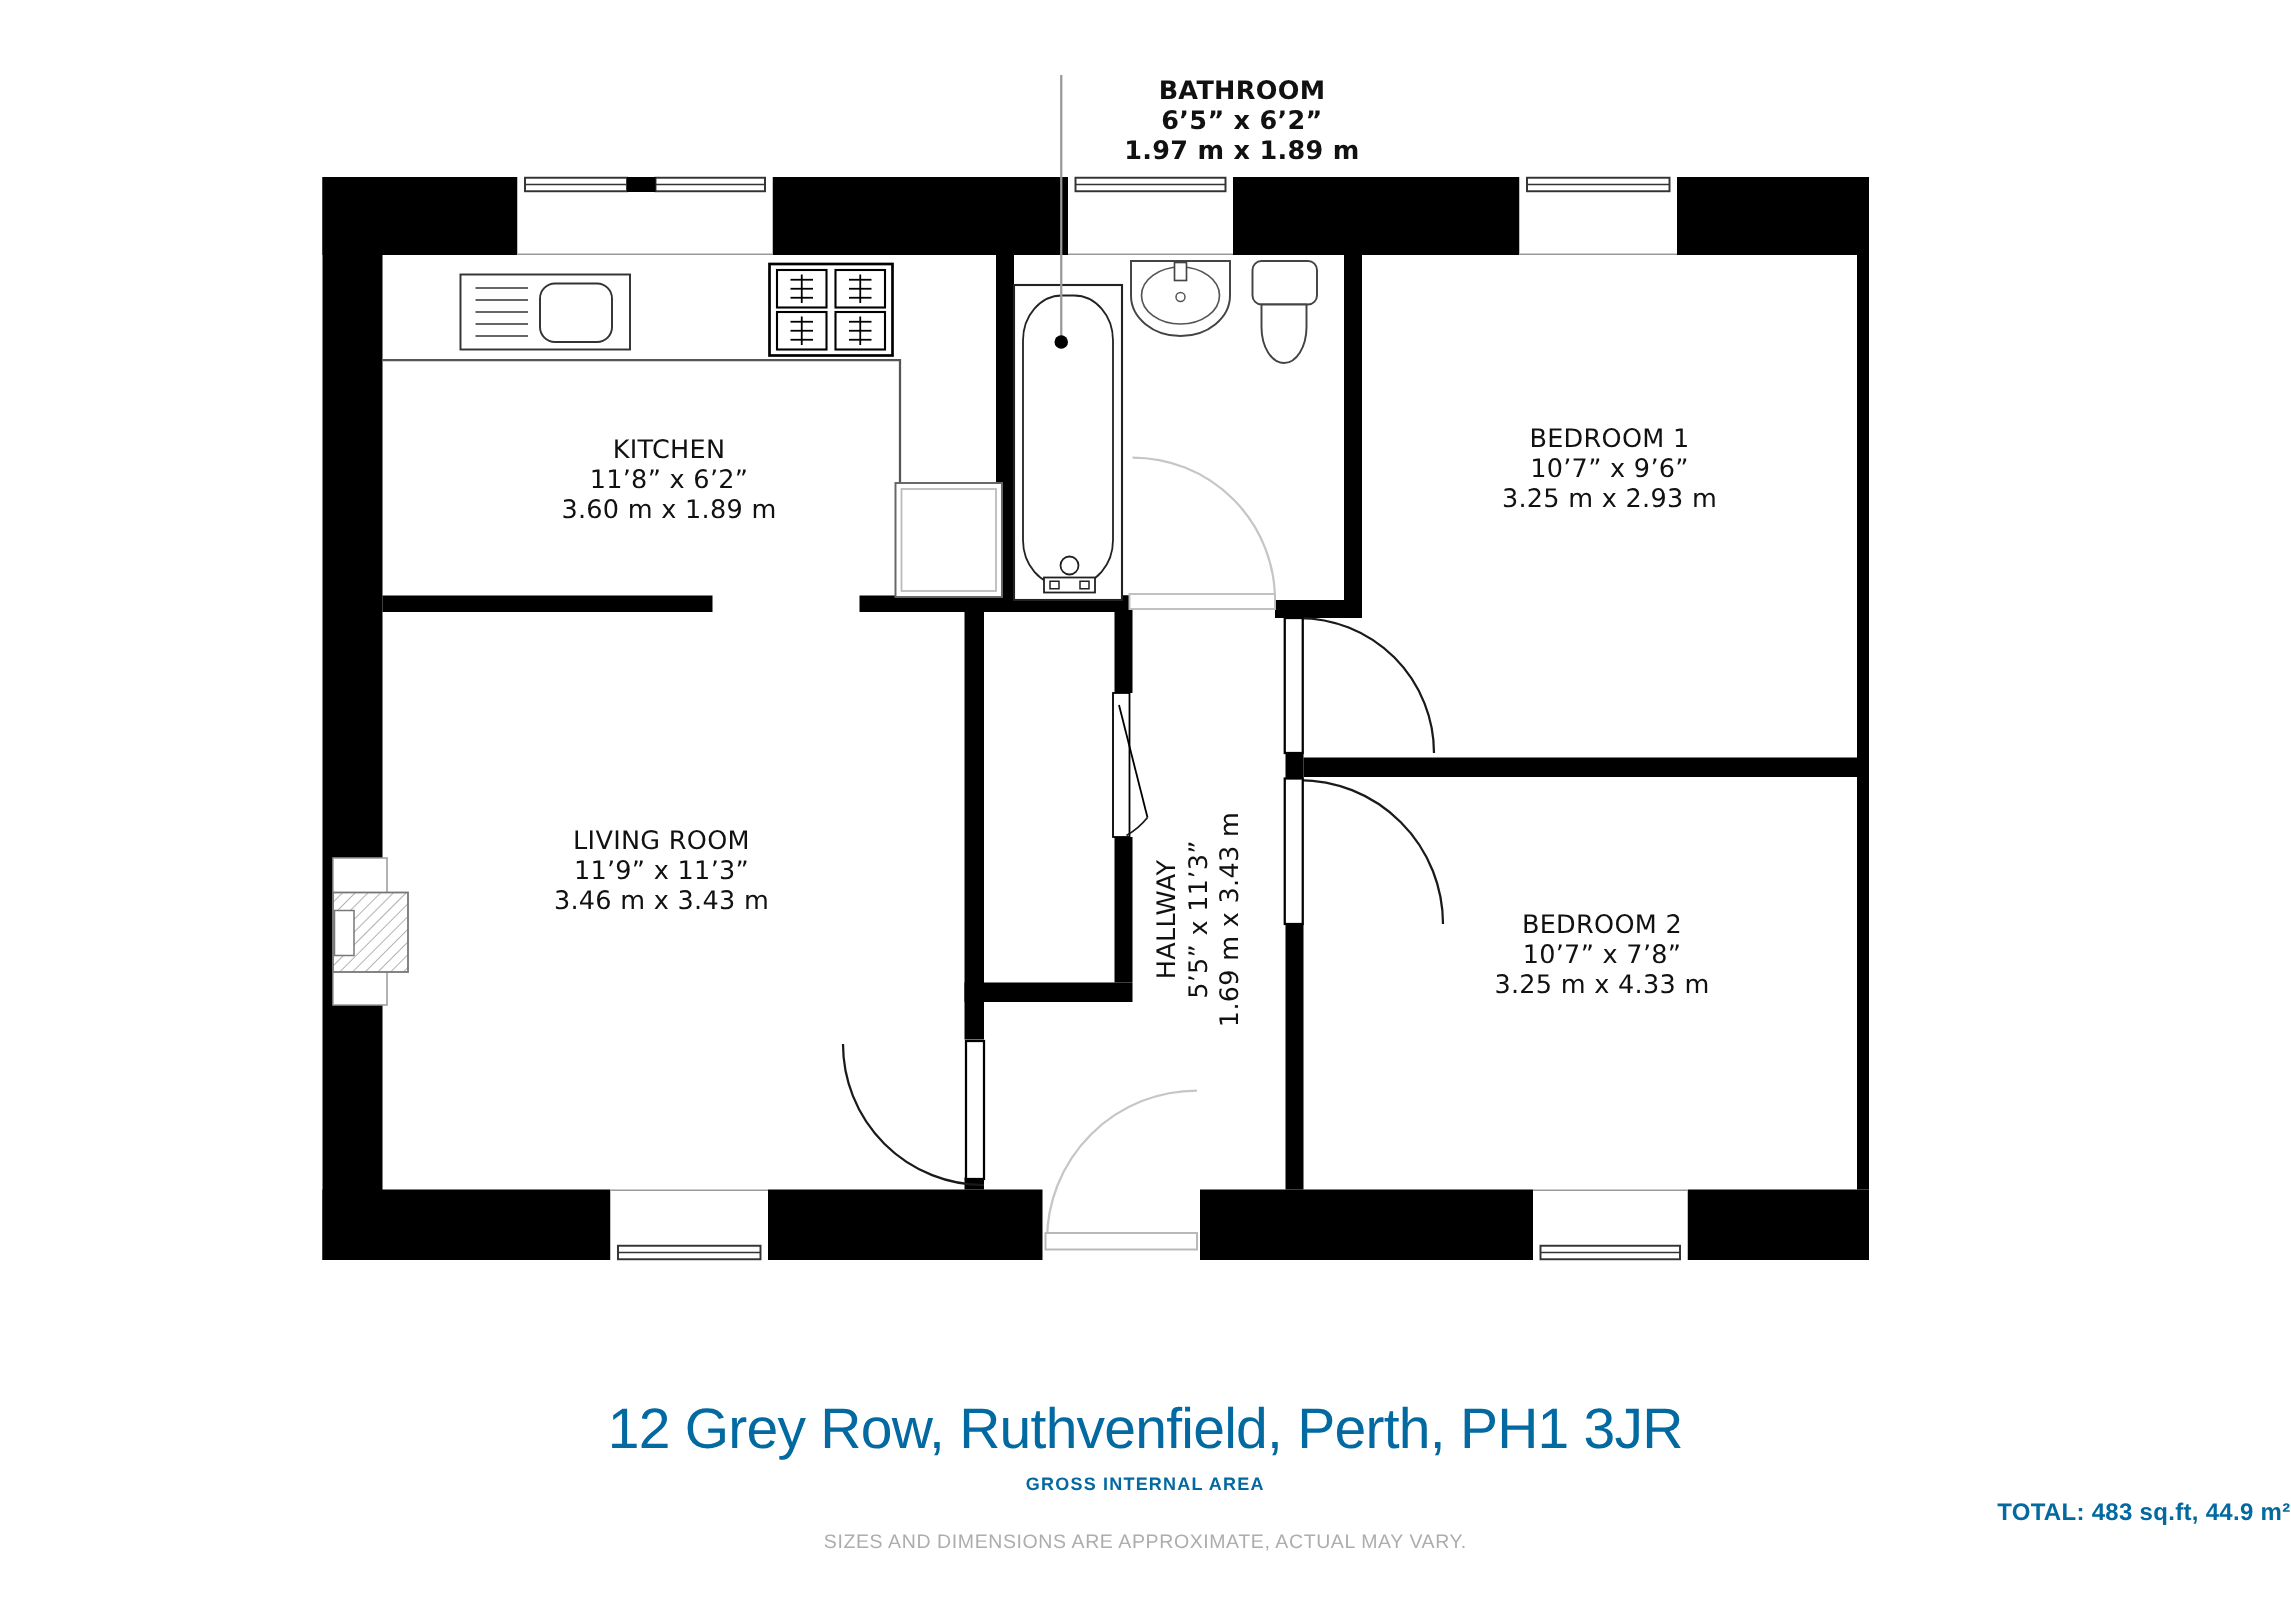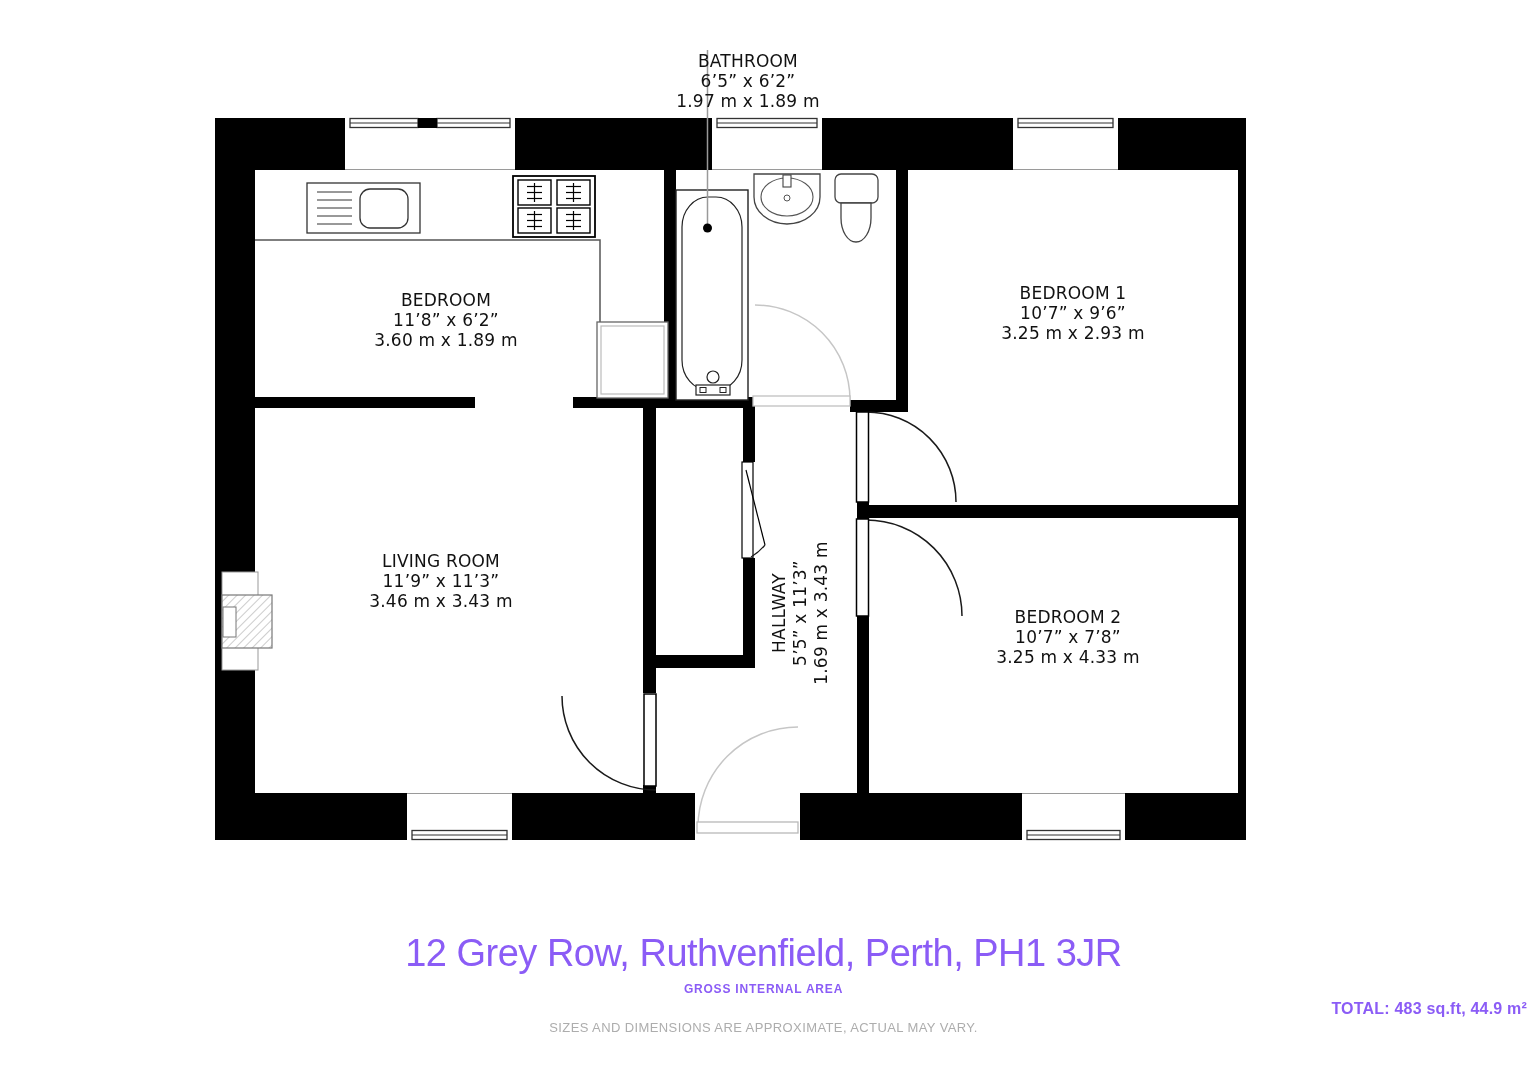--- a/index.html
+++ b/index.html
@@ -4,21 +4,21 @@
 <style>
   html,body{margin:0;padding:0;background:#fff;}
   #stage{position:relative;width:1527px;height:1080px;background:#fff;overflow:hidden;
          font-family:"DejaVu Sans","Liberation Sans",sans-serif;}
   #plan-svg{position:absolute;left:0;top:0;width:1527px;height:1080px;}
   .room-label{position:absolute;transform:translate(-50%,-50%);text-align:center;
               color:#111;font-size:17px;line-height:20px;letter-spacing:.2px;white-space:nowrap;}
   .room-label span{display:block;}
   .room-label.rotated{transform:translate(-50%,-50%) rotate(-90deg);line-height:21px;}
   .footer{position:absolute;left:0;right:0;text-align:center;
-          font-family:"Liberation Sans","DejaVu Sans",sans-serif;color:#8b5cf6;}
+          font-family:"Liberation Sans","DejaVu Sans",sans-serif;color:#0369a1;}
   #address{top:932px;font-size:38px;letter-spacing:-.5px;}
   #area-heading{top:982px;font-size:12px;font-weight:bold;letter-spacing:.8px;}
   #area-total{top:1000px;font-size:16px;font-weight:bold;letter-spacing:.2px;text-align:right;}
   #disclaimer{top:1020px;font-size:13px;color:#adadad;letter-spacing:.4px;}
 </style>
 </head>
 <body>
 
 <div id="stage">
 
@@ -192,28 +192,28 @@
     <g>
       <path d="M866,412 A90,90 0 0 1 956,502" fill="none" stroke="#1a1a1a" stroke-width="1.5"></path>
       <rect x="856.5" y="412" width="12" height="90" fill="#fff" stroke="#000" stroke-width="1.5"></rect>
     </g>
     <g>
       <path d="M866,520 A96,96 0 0 1 962,616" fill="none" stroke="#1a1a1a" stroke-width="1.5"></path>
       <rect x="856.5" y="519" width="12" height="97" fill="#fff" stroke="#000" stroke-width="1.5"></rect>
     </g>
   </svg>
 
-  <div class="room-label" style="left:748px;top:81px;">
+  <div class="room-label" style="left:828px;top:81px;font-weight:bold;">
     <span>BATHROOM</span>
     <span>6’5” x 6’2”</span>
     <span>1.97 m x 1.89 m</span>
   </div>
 
   <div class="room-label" style="left:446px;top:320px;">
-    <span>BEDROOM</span>
+    <span>KITCHEN</span>
     <span>11’8” x 6’2”</span>
     <span>3.60 m x 1.89 m</span>
   </div>
 
   <div class="room-label" style="left:1073px;top:313px;">
     <span>BEDROOM 1</span>
     <span>10’7” x 9’6”</span>
     <span>3.25 m x 2.93 m</span>
   </div>
 

